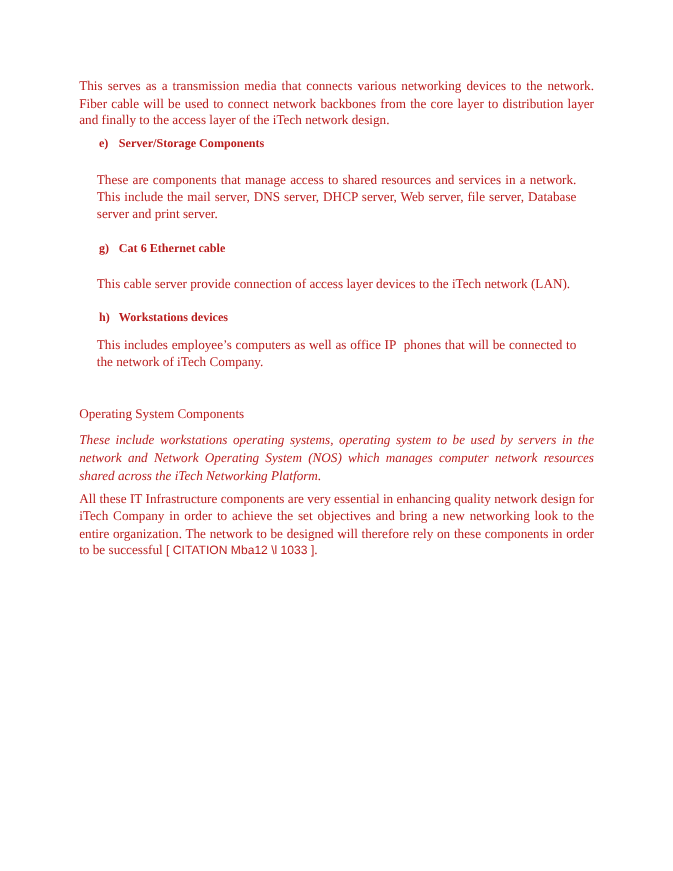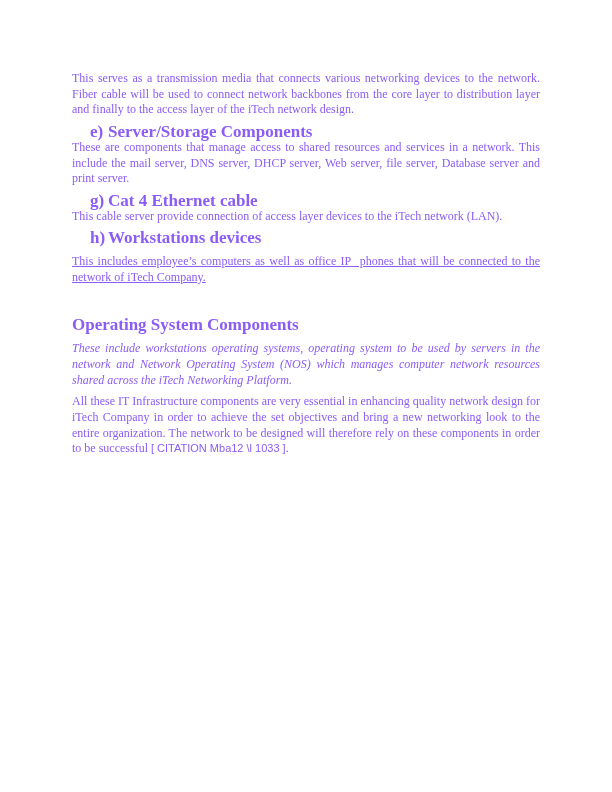--- a/index.html
+++ b/index.html
@@ -10,49 +10,48 @@
   .page {
     position: relative;
     width: 612px;
     height: 792px;
     background: #ffffff;
     box-sizing: border-box;
     padding: 71px 72px 0 72px;
     font-family: "Liberation Serif", "DejaVu Serif", serif;
     font-size: 12px;
     line-height: 15.7px;
-    color: #8b5cf6;
+    color: #b91c1c;
     overflow: hidden;
   }
   .para {
     margin: 0;
     text-align: justify;
   }
   .list-heading {
     margin: 6px 0 0 0;
     padding-left: 18px;
     font-weight: bold;
-    font-size: 17px;
+    font-size: 11px;
     line-height: 15.7px;
   }
   .marker {
     display: inline-block;
     width: 18px;
   }
   .list-body {
-    margin: 0;
+    margin: 16px;
   }
   .list-body.spaced {
     margin-top: 8px;
-    text-decoration: underline;
   }
   .section-heading {
     margin: 32px 0 0 0;
-    font-weight: bold;
-    font-size: 17px;
+    font-weight: normal;
+    font-size: 12px;
     line-height: 15.7px;
   }
   .section-para {
     margin: 8px 0 0 0;
     font-style: italic;
   }
   .closing-para {
     margin: 6px 0 0 0;
   }
   .citation {
@@ -67,21 +66,21 @@
 
   <p class="para intro">This serves as a transmission media that connects various networking devices to the network. Fiber cable will be used to connect network backbones from the core layer to distribution layer and finally to the access layer of the iTech network design.</p>
 
   <div class="list-item">
     <p class="list-heading"><span class="marker">e)</span><span>Server/Storage Components</span></p>
     <p class="para list-body">These are components that manage access to shared resources and services in a network. This include the mail server, DNS server, DHCP server, Web server, file server, Database server and print server.</p>
   </div>
 
 
   <div class="list-item">
-    <p class="list-heading"><span class="marker">g)</span><span>Cat 4 Ethernet cable</span></p>
+    <p class="list-heading"><span class="marker">g)</span><span>Cat 6 Ethernet cable</span></p>
     <p class="para list-body">This cable server provide connection of access layer devices to the iTech network (LAN).</p>
   </div>
 
   <div class="list-item">
     <p class="list-heading"><span class="marker">h)</span><span>Workstations devices</span></p>
     <p class="para list-body spaced">This includes employee’s computers as well as office IP&nbsp; phones that will be connected to the network of iTech Company.</p>
   </div>
 
   <p class="section-heading">Operating System Components</p>
 

